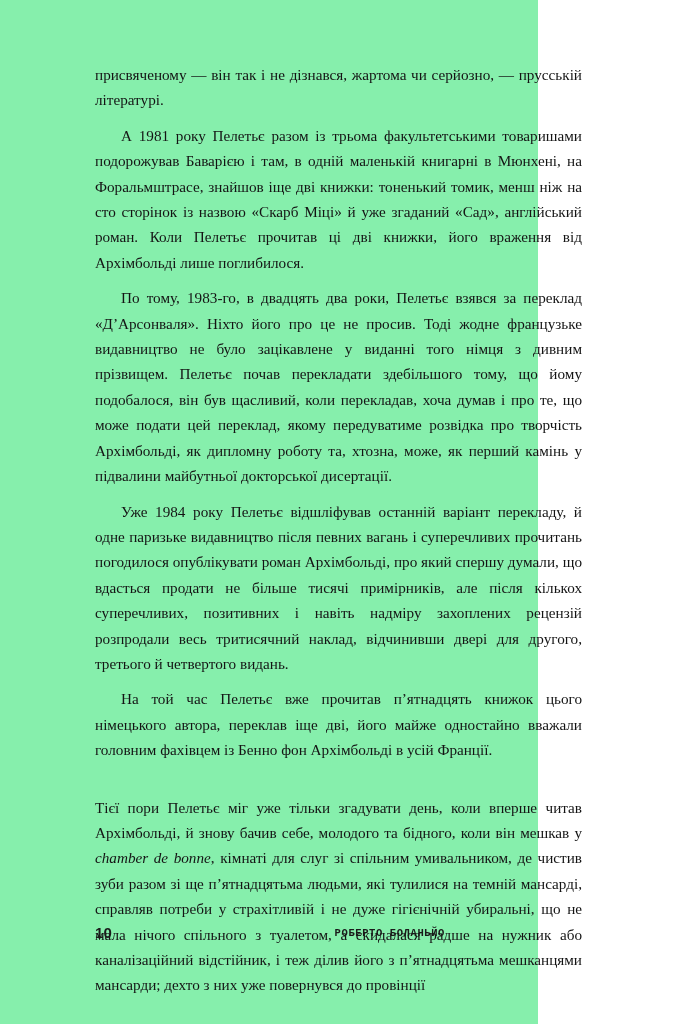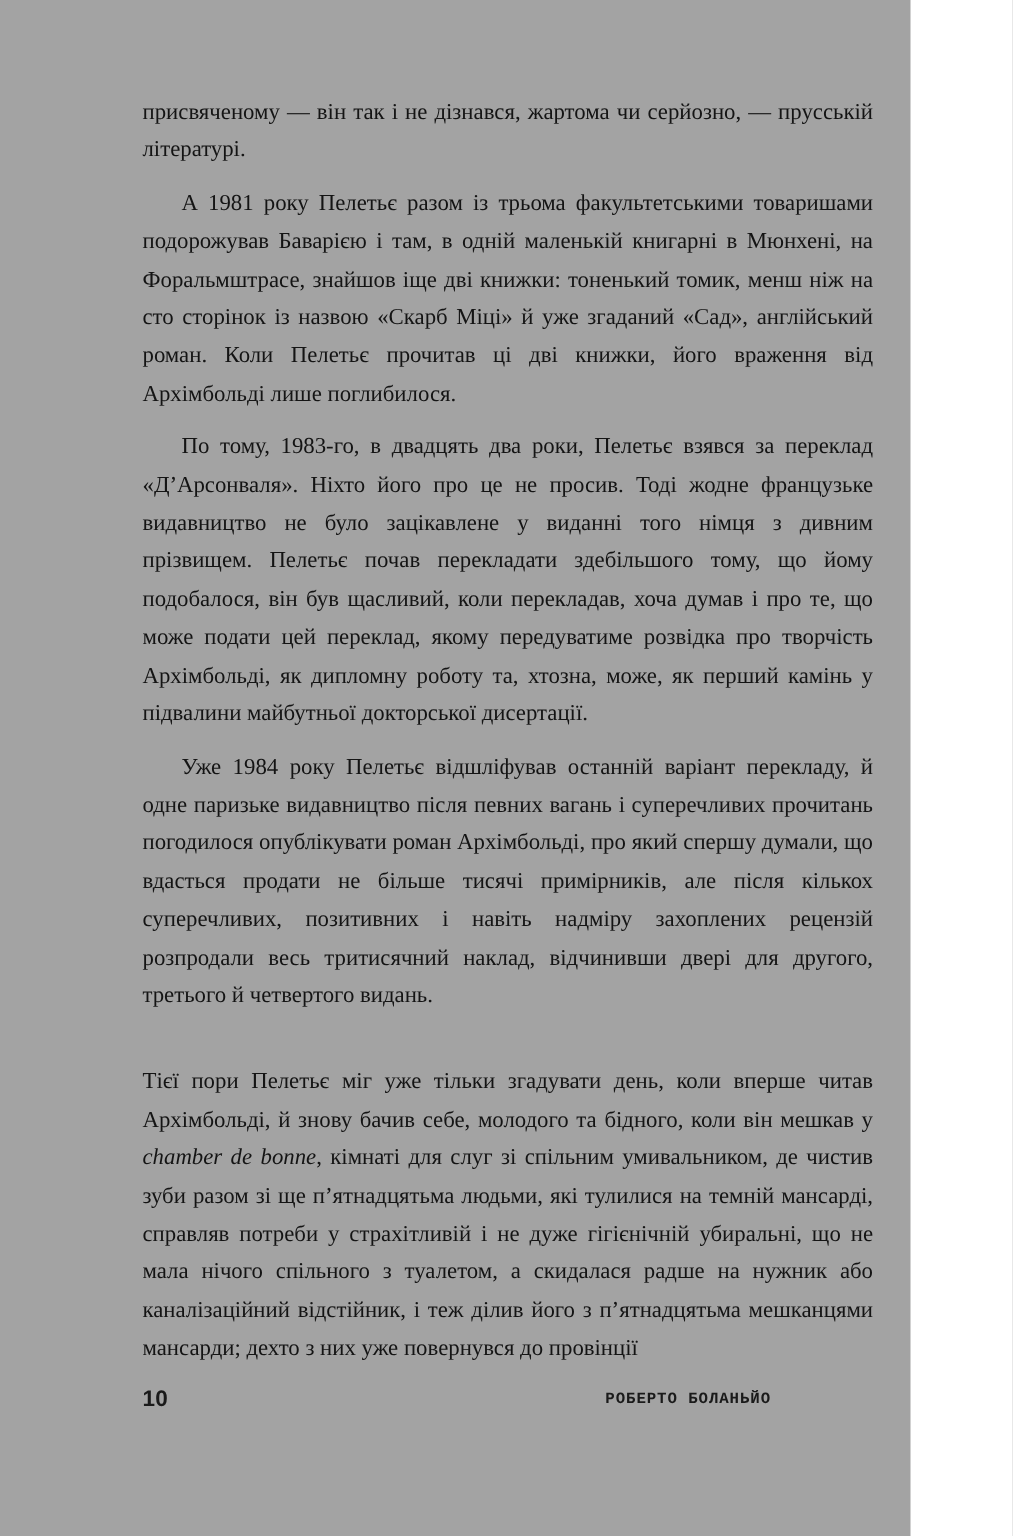--- a/index.html
+++ b/index.html
@@ -12,23 +12,23 @@
     height: 1024px;
     position: relative;
     font-family: "Liberation Serif", serif;
     color: #1a1a1a;
     overflow: hidden;
   }
   .page {
     position: absolute;
     left: 0;
     top: 0;
-    width: 607px;
+    width: 538px;
     height: 1024px;
-    background: #a3a3a3;
+    background: #86efac;
   }
   .text-column {
     position: absolute;
     left: 95px;
     top: 62px;
     width: 487px;
   }
   p.para {
     margin: 0;
     font-size: 15.2px;
@@ -85,20 +85,21 @@
   <div class="text-column">
 
     <p class="para">присвяченому — він так і не дізнався, жартома чи серйозно, — прусській літературі.</p>
 
     <p class="para indent">А 1981 року Пелетьє разом із трьома факультетськими товаришами подорожував Баварією і там, в одній маленькій книгарні в Мюнхені, на Форальмштрасе, знайшов іще дві книжки: тоненький томик, менш ніж на сто сторінок із назвою «Скарб Міці» й уже згаданий «Сад», англійський роман. Коли Пелетьє прочитав ці дві книжки, його враження від Архімбольді лише поглибилося.</p>
 
     <p class="para indent">По тому, 1983-го, в двадцять два роки, Пелетьє взявся за переклад «Д’Арсонваля». Ніхто його про це не просив. Тоді жодне французьке видавництво не було зацікавлене у виданні того німця з дивним прізвищем. Пелетьє почав перекладати здебільшого тому, що йому подобалося, він був щасливий, коли перекладав, хоча думав і про те, що може подати цей переклад, якому передуватиме розвідка про творчість Архімбольді, як дипломну роботу та, хтозна, може, як перший камінь у підвалини майбутньої докторської дисертації.</p>
 
     <p class="para indent">Уже 1984 року Пелетьє відшліфував останній варіант перекладу, й одне паризьке видавництво після певних вагань і суперечливих прочитань погодилося опублікувати роман Архімбольді, про який спершу думали, що вдасться продати не більше тисячі примірників, але після кількох суперечливих, позитивних і навіть надміру захоплених рецензій розпродали весь тритисячний наклад, відчинивши двері для другого, третього й четвертого видань.</p>
 
+    <p class="para indent">На той час Пелетьє вже прочитав п’ятнадцять книжок цього німецького автора, переклав іще дві, його майже одностайно вважали головним фахівцем із Бенно фон Архімбольді в усій Франції.</p>
 
     <p class="para gap"><span>Тієї пори Пелетьє міг уже тільки згадувати день, коли вперше читав Архімбольді, й знову бачив себе, молодого та бідного, коли він мешкав у </span><span class="italic">chamber de bonne</span><span>, кімнаті для слуг зі спільним умивальником, де чистив зуби разом зі ще п’ятнадцятьма людьми, які тулилися на темній мансарді, справляв потреби у страхітливій і не дуже гігієнічній убиральні, що не мала нічого спільного з туалетом, а скидалася радше на нужник або каналізаційний відстійник, і теж ділив його з п’ятнадцятьма мешканцями мансарди; дехто з них уже повернувся до провінції</span></p>
 
   </div>
 
   <div class="footer">
     <div class="folio">10</div>
     <div class="running-head">РОБЕРТО БОЛАНЬЙО</div>
   </div>
 

